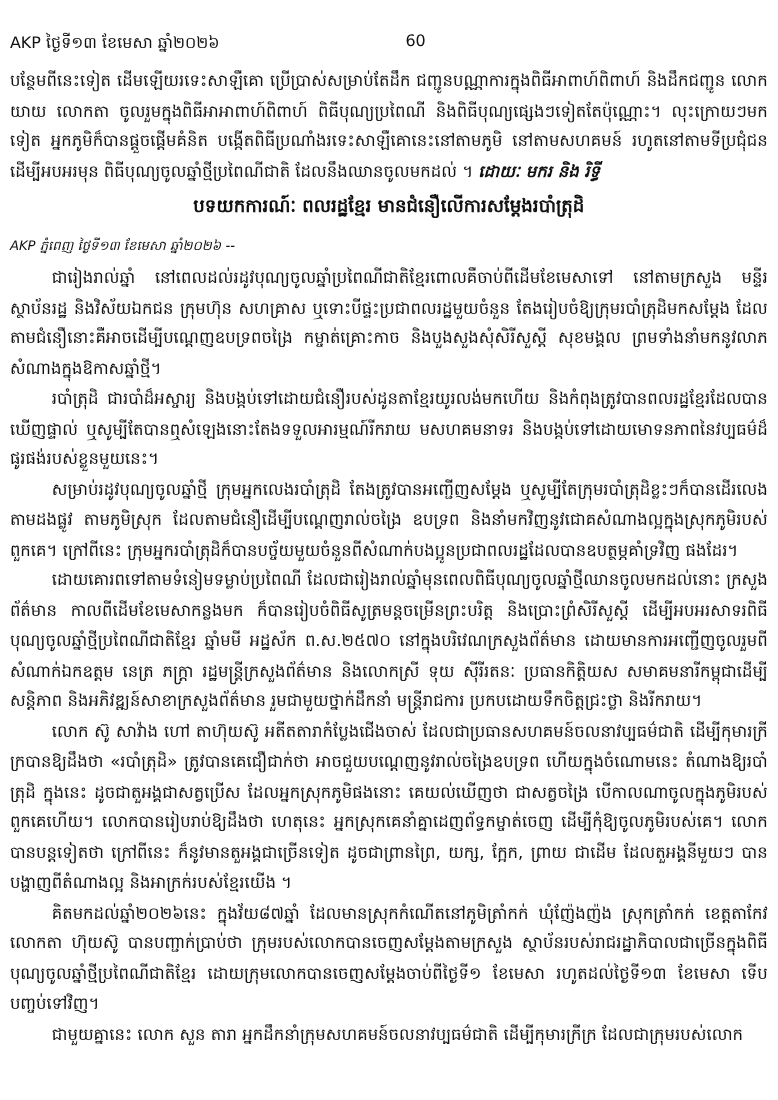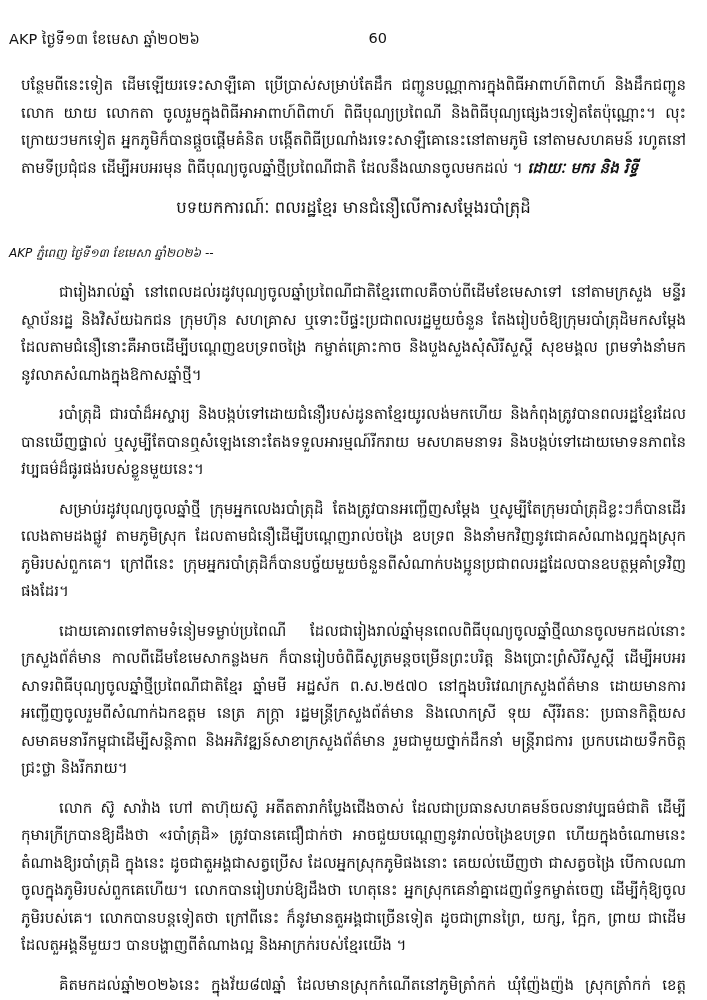--- a/index.html
+++ b/index.html
@@ -30,39 +30,39 @@
     white-space: nowrap;
   }
   .page-number {
     position: absolute;
     left: 338px;
     top: 0;
     width: 40px;
     text-align: right;
   }
   p {
-    margin: 12px;
+    margin: 0;
     font-size: 15px;
     line-height: 27.5px;
     text-align: justify;
   }
   p.lead {
     text-indent: 0;
   }
   p.indent {
     text-indent: 38px;
   }
   .byline {
     font-style: italic;
     font-weight: bold;
   }
   .headline {
-    margin: 4px 0 18px 0;
+    margin: 4px 0 8px 0;
     text-align: center;
-    font-weight: normal;
+    font-weight: bold;
     font-size: 16.5px;
     line-height: 28px;
   }
   .dateline {
     font-style: italic;
     font-size: 12px;
     line-height: 27px;
     margin: 1px 0 2px 0;
     text-align: left;
     text-indent: 0;

